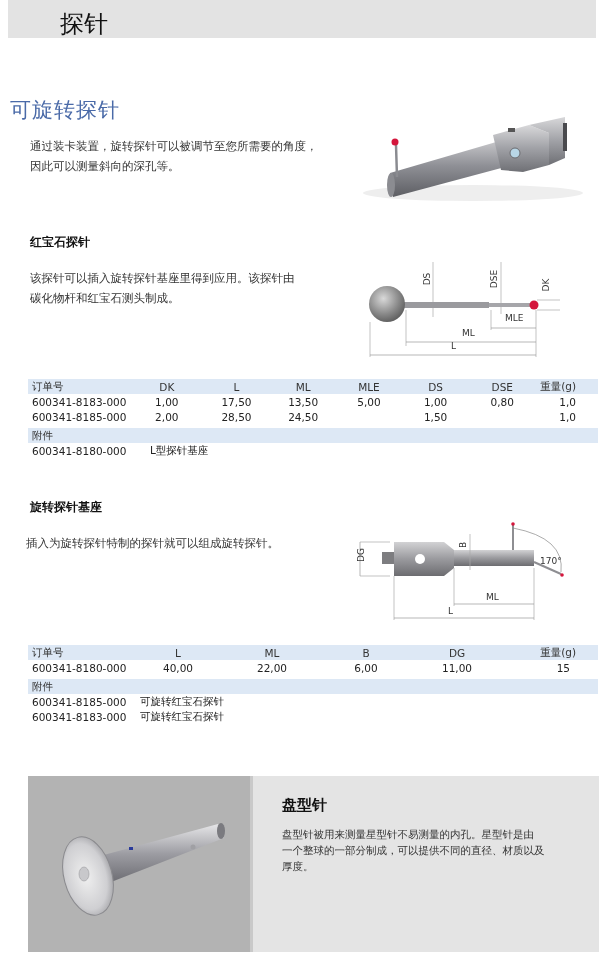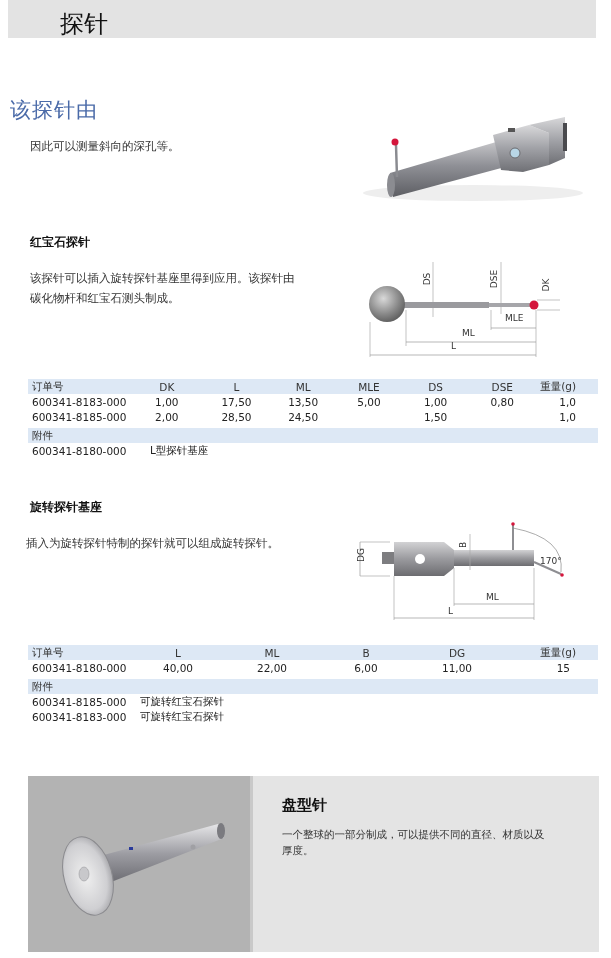--- a/index.html
+++ b/index.html
@@ -19,22 +19,23 @@
   .disk-panel { left: 28px; top: 776px; width: 571px; height: 176px; background: #e4e4e4; }
   .disk-photo { left: 28px; top: 776px; width: 222px; height: 176px; background: #b3b3b3; }
   .disk-divider { left: 250px; top: 776px; width: 3px; height: 176px; background: #c9c9c9; }
 </style>
 </head>
 <body>
 
 <div class="abs header-bar"></div>
 <div class="abs header-title">探针</div>
 
-<div class="abs section-title">该探针由</div>
+<div class="abs section-title">可旋转探针</div>
 <div class="abs para" style="left:30px;top:136px;">
+  <div>通过装卡装置，旋转探针可以被调节至您所需要的角度，</div>
   <div>因此可以测量斜向的深孔等。</div>
 </div>
 
 <svg class="abs" style="left:333px;top:95px;" width="270" height="115">
   <defs>
     <linearGradient id="shaft" x1="0" y1="0" x2="0" y2="1">
       <stop offset="0" stop-color="#c9c9cc"></stop>
         <stop offset="0.45" stop-color="#8f9096"></stop>
         <stop offset="1" stop-color="#5d5e63"></stop>
     </linearGradient>
@@ -233,15 +234,16 @@
     <ellipse cx="193" cy="55" rx="4" ry="8" fill="#7b7b80"></ellipse>
     <ellipse cx="60" cy="100" rx="24" ry="40" transform="rotate(-15 60 100)" fill="url(#disk)" stroke="#8a8a8e" stroke-width="1"></ellipse>
     <ellipse cx="56" cy="98" rx="5" ry="7" fill="#c8c8cb" stroke="#9a9a9e" stroke-width="0.6"></ellipse>
     <rect x="101" y="71" width="4" height="3" fill="#2a3a9a"></rect>
     <circle cx="165" cy="71" r="2.5" fill="#a0a0a4"></circle>
   </svg>
 </div>
 <div class="abs disk-divider"></div>
 <div class="abs sub-title" style="left:282px;top:796px;font-size:15px;">盘型针</div>
 <div class="abs para" style="left:282px;top:826px;font-size:10.5px;line-height:16px;">
+  <div>盘型针被用来测量星型针不易测量的内孔。星型针是由</div>
   <div>一个整球的一部分制成，可以提供不同的直径、材质以及</div>
   <div>厚度。</div>
 </div>
 
 </body></html>

